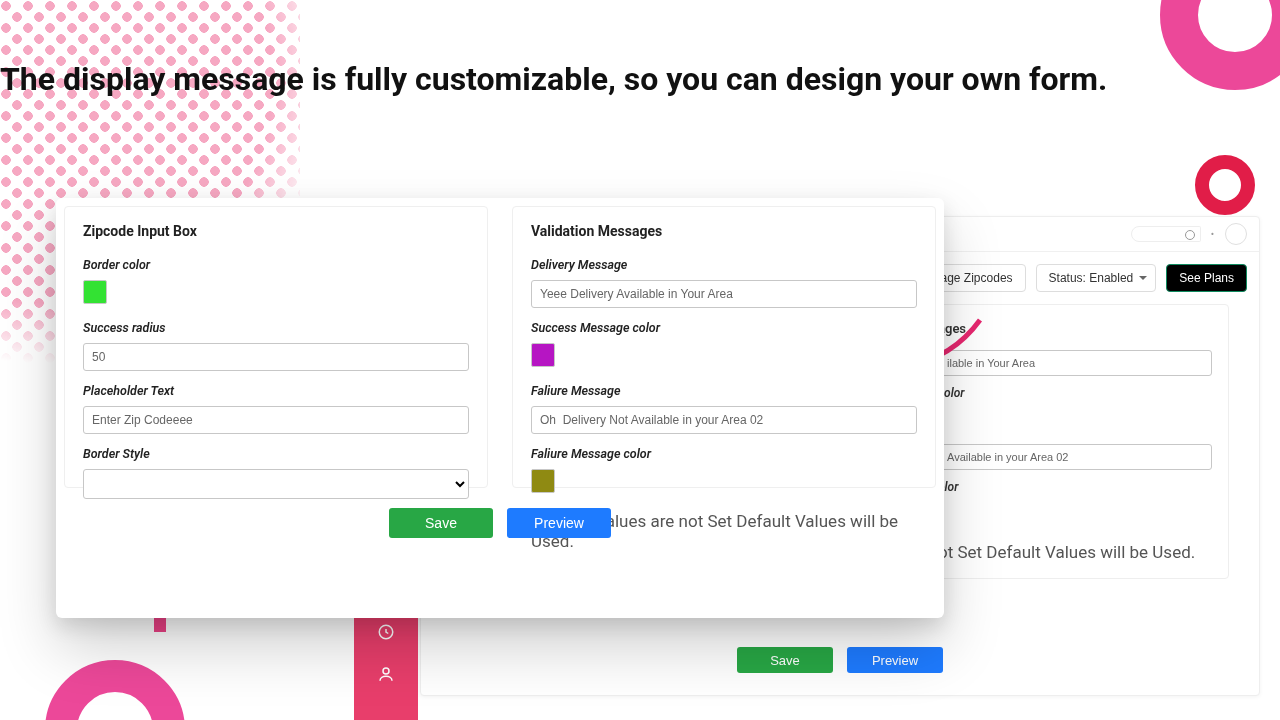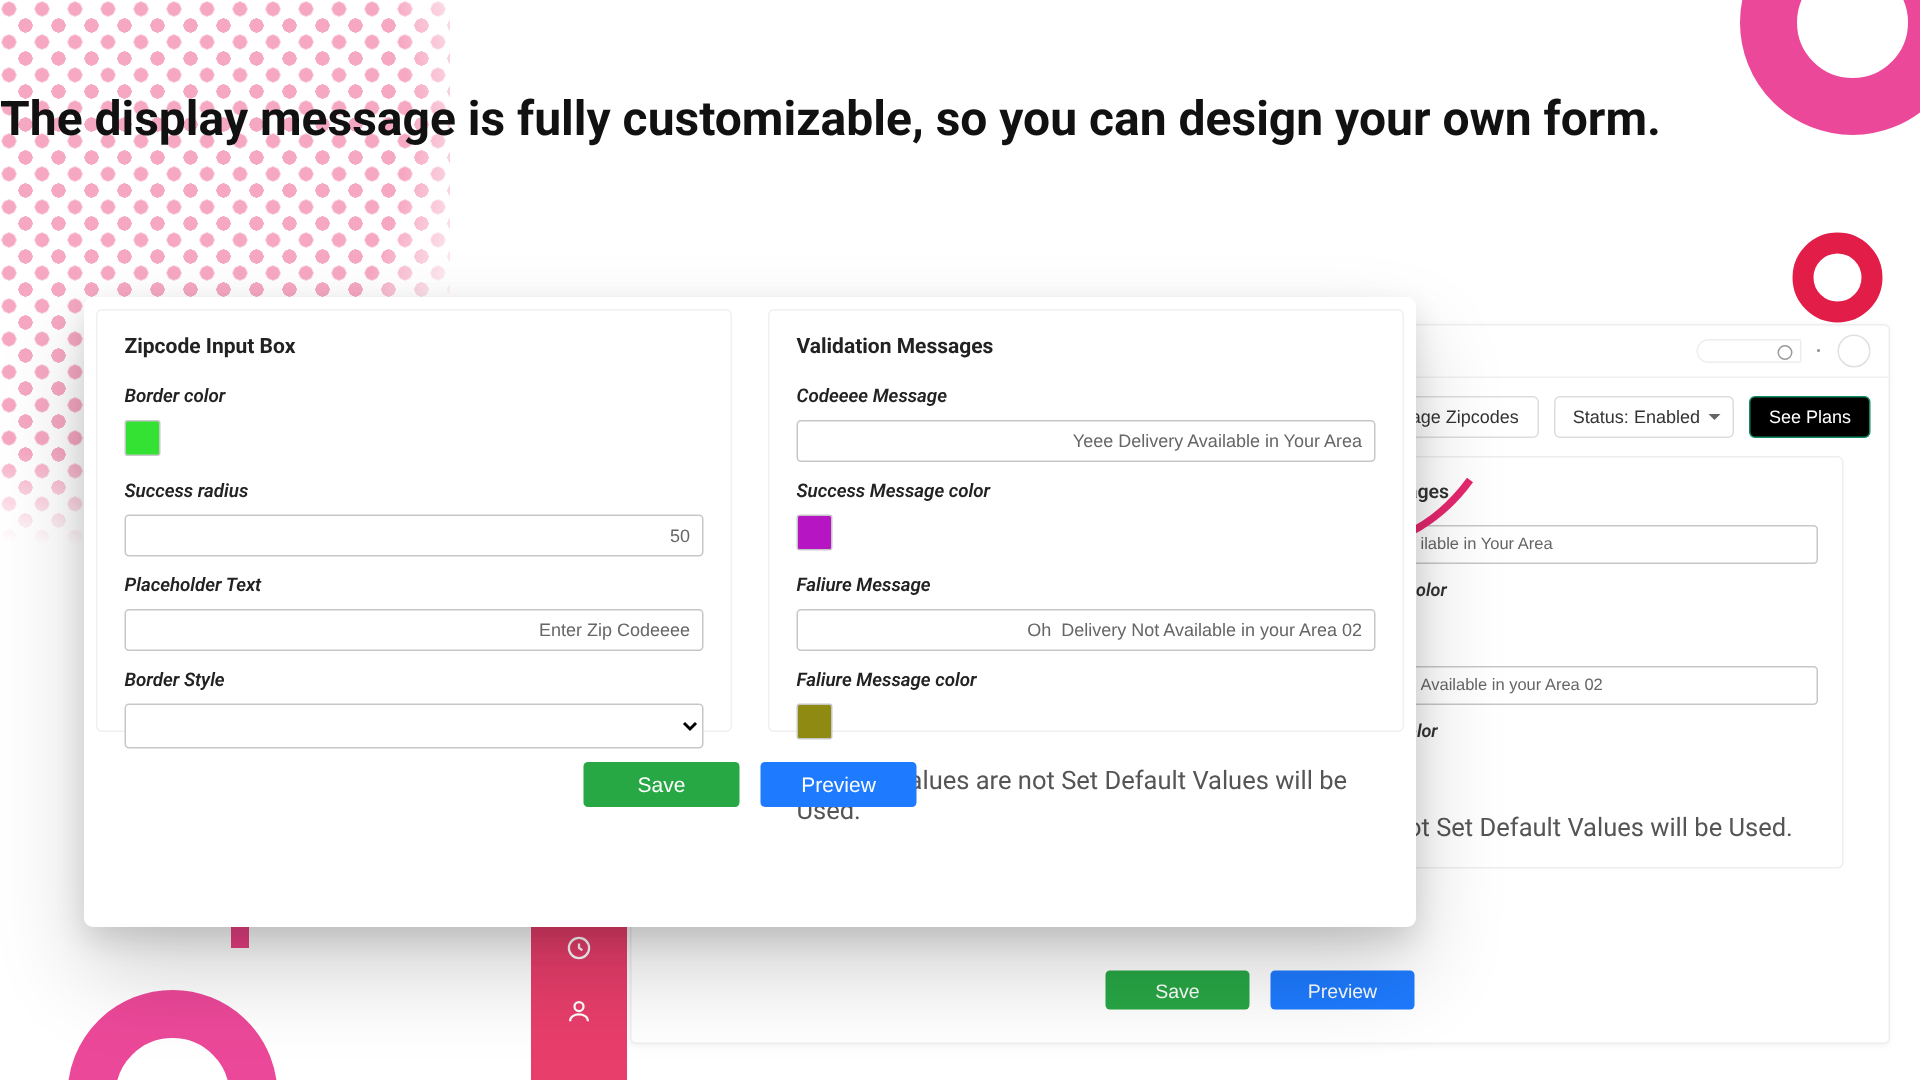--- a/index.html
+++ b/index.html
@@ -71,21 +71,21 @@
   .front-panel {
     position:absolute; top:198px; left:56px; width:888px; height:420px;
     background:#fff; border-radius:6px;
     box-shadow: 0 30px 60px rgba(0,0,0,.18), 0 8px 20px rgba(0,0,0,.12);
     padding:8px 8px 18px;
   }
   .front-row { display:flex; gap:24px; height:282px; }
   .card { flex:1; border:1px solid #efefef; border-radius:4px; padding:16px 18px; }
   .card h3 { font-size:14px; font-weight:700; margin-bottom:18px; color:#222; }
   .card .lbl { font-size:12.5px; font-weight:600; color:#222; margin:12px 0 8px; }
-  .card .txt { height:28px; font-size:12px;text-align:right; }
+  .card .txt { height:28px; font-size:12px; }
   .select { width:100%; height:28px; border:1px solid #c7c7c7; border-radius:3px; padding:14px 6px; font-size:12px; background:#fff; }
   .front-actions { display:flex; justify-content:center; gap:14px; margin-top:20px; }
   .fbtn { height:30px; min-width:104px; border:none; border-radius:3px; color:#fff; font-size:14px; cursor:pointer; }
   .fbtn.save { background:#28a745; }
   .fbtn.prev { background:#1e7bff; }
 
   
   .arrow { position:absolute; top:310px; left:820px; width:170px; height:70px; pointer-events:none; }
 </style>
 </head>
@@ -167,21 +167,21 @@
 
       <span class="lbl">Border Style</span>
       <select class="select">
         <option>Dashed</option>
       </select>
     </div>
 
     <div class="card">
       <h3>Validation Messages</h3>
 
-      <span class="lbl">Codeeee Message</span>
+      <span class="lbl">Delivery Message</span>
       <input class="txt" value="Yeee Delivery Available in Your Area" style="">
 
       <span class="lbl">Success Message color</span>
       <span class="sw" style="background:#b615c3"></span>
 
       <span class="lbl">Faliure Message</span>
       <input class="txt" value="Oh  Delivery Not Available in your Area 02" style="">
 
       <span class="lbl">Faliure Message color</span>
       <span class="sw" style="background:#8f8a12"></span>

